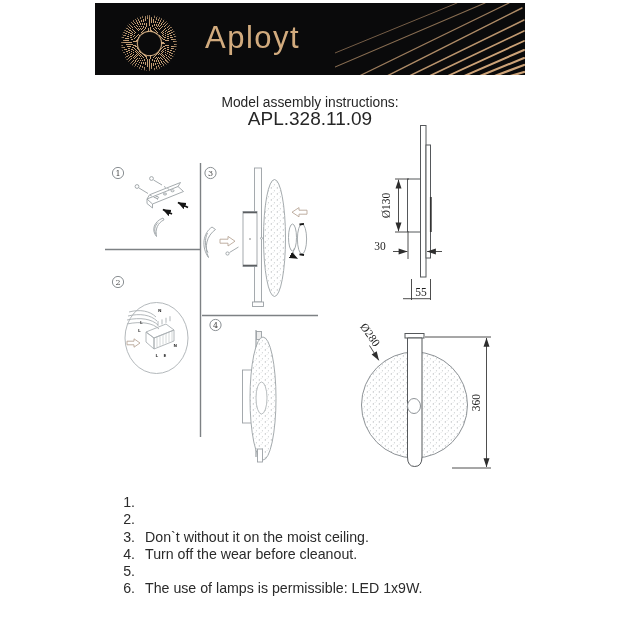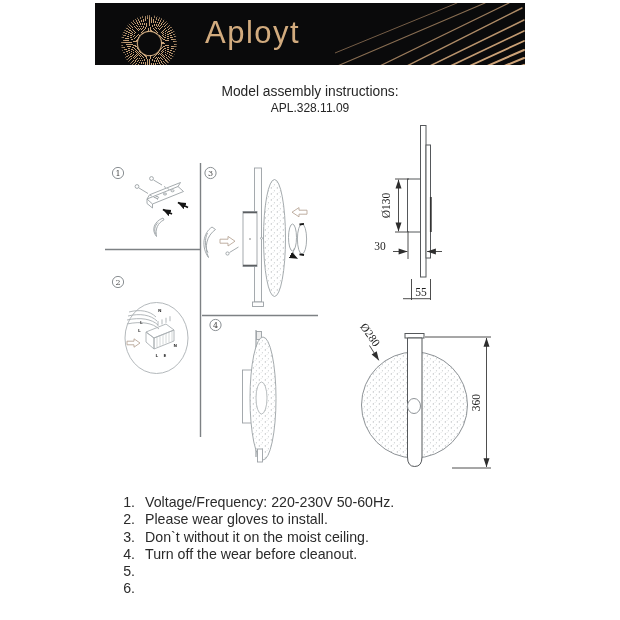--- a/index.html
+++ b/index.html
@@ -1,35 +1,35 @@
 <!DOCTYPE html>
 <html><head>
 <meta charset="utf-8">
 <style>
   html,body{margin:0;padding:0;background:#fff;}
   #page{position:relative;width:620px;height:620px;background:#ffffff;overflow:hidden;
         font-family:"Liberation Sans",sans-serif;}
 
   
-  .banner{position:absolute;left:95px;top:3px;width:430px;height:62px;background:#0a0a0b;overflow:hidden;}
+  .banner{position:absolute;left:95px;top:3px;width:430px;height:72px;background:#0a0a0b;overflow:hidden;}
   .sunburst{position:absolute;left:26px;top:12px;width:56px;height:56px;}
   .sunburst .rays{position:absolute;inset:0;border-radius:50%;
      background:repeating-conic-gradient(from 0deg,rgba(208,168,124,.95) 0deg 1.7deg,rgba(10,10,11,0) 1.7deg 5.4deg);}
   .sunburst .fade{position:absolute;inset:-2px;border-radius:50%;
      background:radial-gradient(circle,rgba(10,10,11,0) 0 56%,#0a0a0b 80%);}
   .sunburst .hole{position:absolute;left:50%;top:50%;width:23px;height:23px;margin:-11.5px 0 0 -11.5px;
      border-radius:50%;background:#0a0a0b;box-shadow:0 0 0 1.2px rgba(216,180,136,.85);}
   .brandname{position:absolute;left:110px;top:50%;transform:translateY(-54%);
      color:#d2ab7e;font-size:31px;font-weight:300;letter-spacing:1.5px;font-family:"Liberation Sans",sans-serif;}
   .corner-rays{position:absolute;right:0;top:0;}
 
   
   .title-block{position:absolute;left:0;top:84px;width:620px;text-align:center;color:#262626;}
-  .title-line1{font-size:13.8px;line-height:16px;}
-  .title-line2{font-size:12px;line-height:16px;text-align:center;}
+  .title-line1{font-size:13.8px;line-height:16px;margin-top:11px;}
+  .title-line2{font-size:19px;line-height:16px;text-align:center;}
 
   
   .scene{position:absolute;left:0;top:0;width:620px;height:620px;}
   text.dim{font-family:"Liberation Serif",serif;font-size:11.5px;fill:#1f1f1f;}
   text.badge{font-family:"DejaVu Serif",serif;font-size:8px;fill:#4a4a4a;}
   text.wire{font-family:"DejaVu Sans",sans-serif;font-size:4.2px;fill:#3a3a3a;font-weight:bold;}
 
   
   .instructions{position:absolute;left:109px;top:494px;width:460px;color:#2b2b2b;}
   .instructions .row{display:flex;font-size:14.2px;line-height:17.3px;}
@@ -230,35 +230,34 @@
       <g stroke="none">
         <text class="dim" transform="translate(479.5,402.5) rotate(-90)" text-anchor="middle">360</text>
         <text class="dim" transform="translate(367,337) rotate(55)" text-anchor="middle">Ø280</text>
       </g>
     </g>
   </svg>
 
   <div class="instructions">
     <div class="row">
       <span class="num">1.</span>
-      <span>Voltage/Frequency: 220-230V 50-60Hz.</span>
     </div>
     <div class="row">
       <span class="num">2.</span>
-      <span>Please wear gloves to install.</span>
     </div>
     <div class="row">
       <span class="num">3.</span>
       <span>Don`t without it on the moist ceiling.</span>
     </div>
     <div class="row">
       <span class="num">4.</span>
       <span>Turn off the wear before cleanout.</span>
     </div>
     <div class="row">
       <span class="num">5.</span>
     </div>
     <div class="row">
       <span class="num">6.</span>
+      <span>The use of lamps is permissible: LED 1x9W.</span>
     </div>
   </div>
 
 </div>
 
 </body></html>

